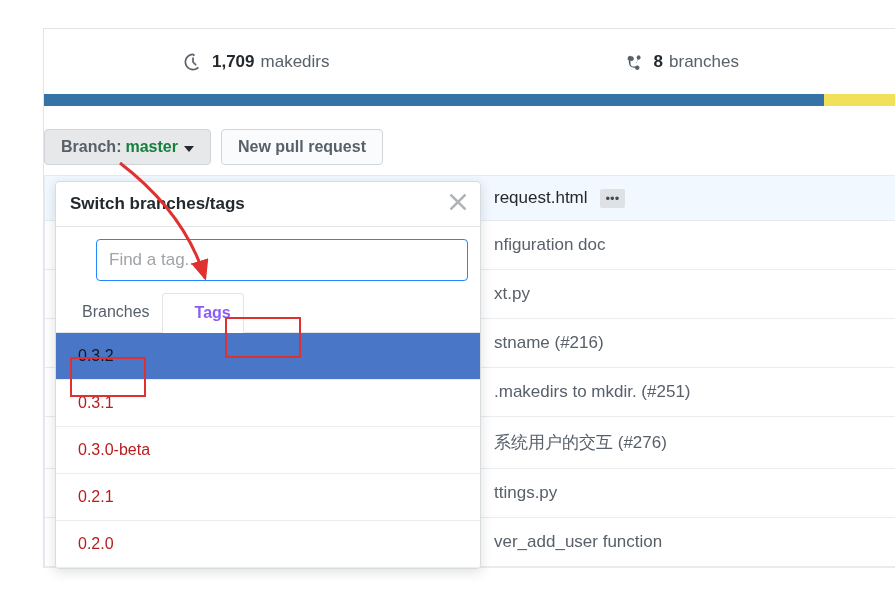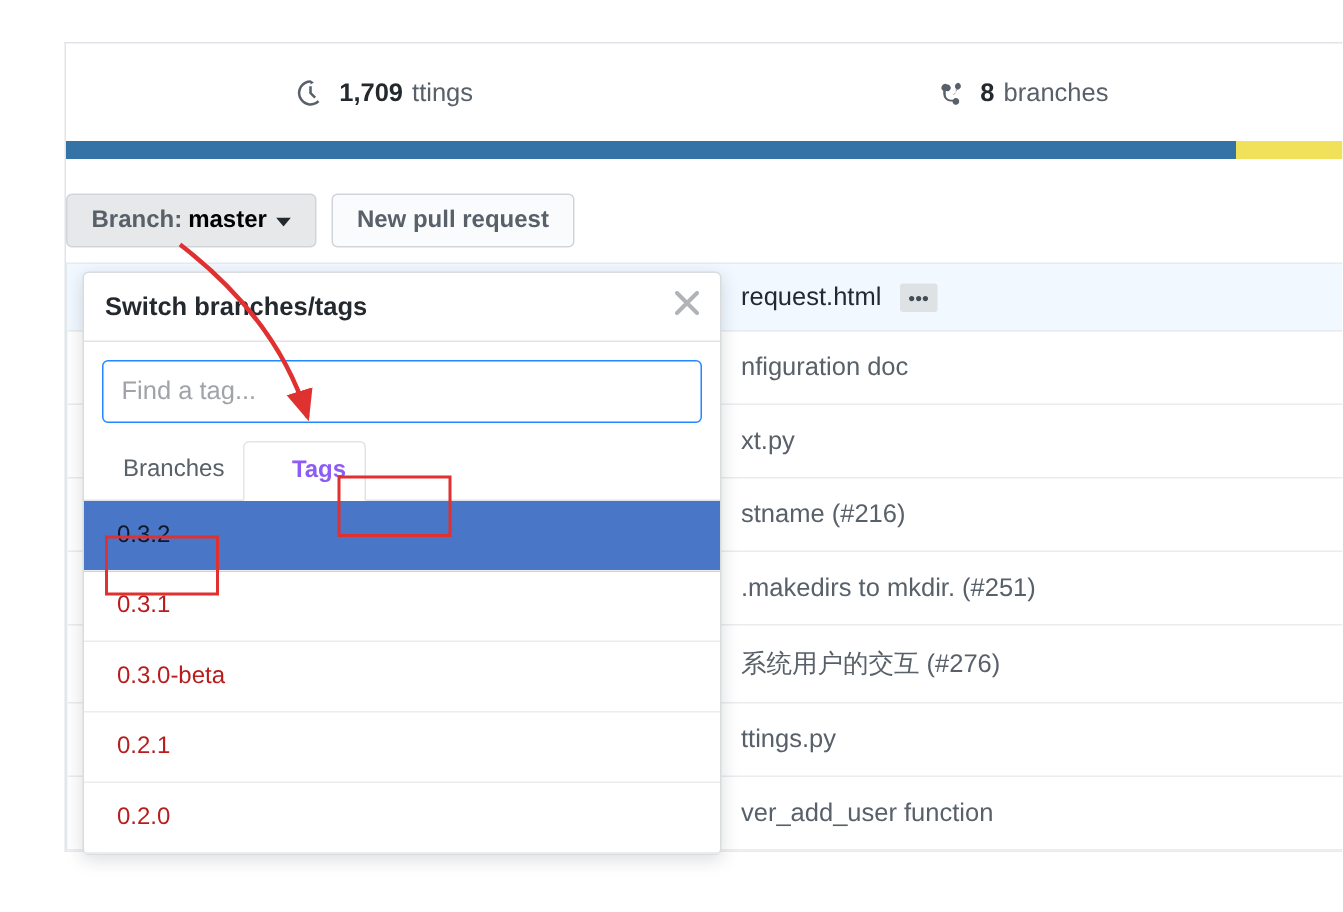--- a/index.html
+++ b/index.html
@@ -9,32 +9,32 @@
   .stats{display:flex;height:65px;}
   .stat{flex:1;display:flex;align-items:center;justify-content:center;font-size:17px;color:#586069;}
   .stat .icon{width:18px;height:18px;margin-right:10px;}
   .stat strong{color:#24292e;font-weight:600;margin-right:6px;}
   .langbar{height:12px;display:flex;}
   .langbar .seg1{flex:0 0 780px;background:#3572A5;}
   .langbar .seg2{flex:1;background:#f1e05a;}
   .toolbar{display:flex;padding:23px 0 10px 0;}
   .btn{border:1px solid #d1d5da;border-radius:4px;background:#fafbfc;color:#586069;font-size:16px;font-weight:600;padding:8px 16px;display:inline-flex;align-items:center;cursor:pointer;margin-right:10px;}
   .btn.branch{background:#e6e8ea;}
-  .btn.branch .val{color:#000000;margin-left:4px;}
+  .btn.branch .val{color:#15803d;margin-left:4px;}
   .btn.branch .caret{margin-left:6px;}
   .filelist{border:1px solid #e6ebf1;border-right:none;}
   .commitrow{display:flex;align-items:center;padding:12px 14px;font-size:17px;color:#24292e;background:#f1f8ff;border-bottom:1px solid #e6ebf1;}
   .commitrow .ellips{background:#dfe2e5;color:#444d56;font-size:13px;padding:2px 6px;border-radius:2px;margin-left:12px;}
   .frow{padding:14px 14px;font-size:17px;color:#586069;border-bottom:1px solid #eaecef;}
   
   .dropdown{position:absolute;left:55px;top:181px;width:426px;background:#fff;border:1px solid #d9dcdf;border-radius:4px;box-shadow:0 3px 12px rgba(27,31,35,.15);}
   .dd-head{display:flex;align-items:flex-end;justify-content:space-between;padding:12px 14px;border-bottom:1px solid #e1e4e8;}
   .dd-head .title{font-weight:600;font-size:17px;color:#24292e;}
   .dd-close{cursor:pointer;}
-  .dd-search{padding:12px;}
+  .dd-search{padding:12px;margin-left:28px;}
   .dd-search input{width:100%;padding:10px 12px;font-size:17px;border:1px solid #2188ff;border-radius:4px;outline:none;color:#24292e;}
   .dd-search input::placeholder{color:#a0a4a8;}
   .tabs{display:flex;padding:0 14px;border-bottom:1px solid #e1e4e8;font-size:16px;color:#586069;}
   .tab{padding:10px 12px 10px;cursor:pointer;}
   .tab.active{font-weight:600;color:#8b5cf6;border:1px solid #e1e4e8;border-bottom:1px solid #fff;border-radius:4px 4px 0 0;margin-bottom:-1px;background:#fff;padding-left:32px;}
   .taglist .tagitem{padding:14px 22px;font-size:16px;color:#b91c1c;cursor:pointer;border-bottom:1px solid #eaecef;}
   .taglist .tagitem.sel{background:#4a76c7;color:#0f172a;}
   
   .anno{position:absolute;pointer-events:none;}
   .redbox{border:2px solid #e03131;position:absolute;}
@@ -46,21 +46,21 @@
 
 <div class="panel">
   <div class="stats">
     <div class="stat">
       <span class="icon">
         <svg viewBox="0 0 16 16" width="18" height="18" fill="#586069">
               <path d="M8 2a6 6 0 1 0 4.24 10.24l1.06 1.06A7.5 7.5 0 1 1 8 .5V2zm.75 2v3.69l2.53 2.53-1.06 1.06L7.25 8.31V4h1.5zM8 .5V3l2-1.25L8 .5z"></path>
             </svg>
       </span>
       <strong>1,709</strong>
-      <span>ttings</span>
+      <span>makedirs</span>
     </div>
     <div class="stat">
       <span class="icon">
         <svg viewBox="0 0 16 16" width="18" height="18" fill="#586069">
               <path d="M5 3a2 2 0 1 1-1 3.73V9a3 3 0 0 0 3 3h1.27A2 2 0 1 1 8 13H7a4.5 4.5 0 0 1-4.5-4.5V6.73A2 2 0 0 1 5 3zm6-1a2 2 0 1 1-1 3.73V7a2 2 0 0 1-2 2 3.5 3.5 0 0 0 2.5-3.36V5.73A2 2 0 0 1 11 2z"></path>
             </svg>
       </span>
       <strong>8</strong>
       <span>branches</span>
     </div>

